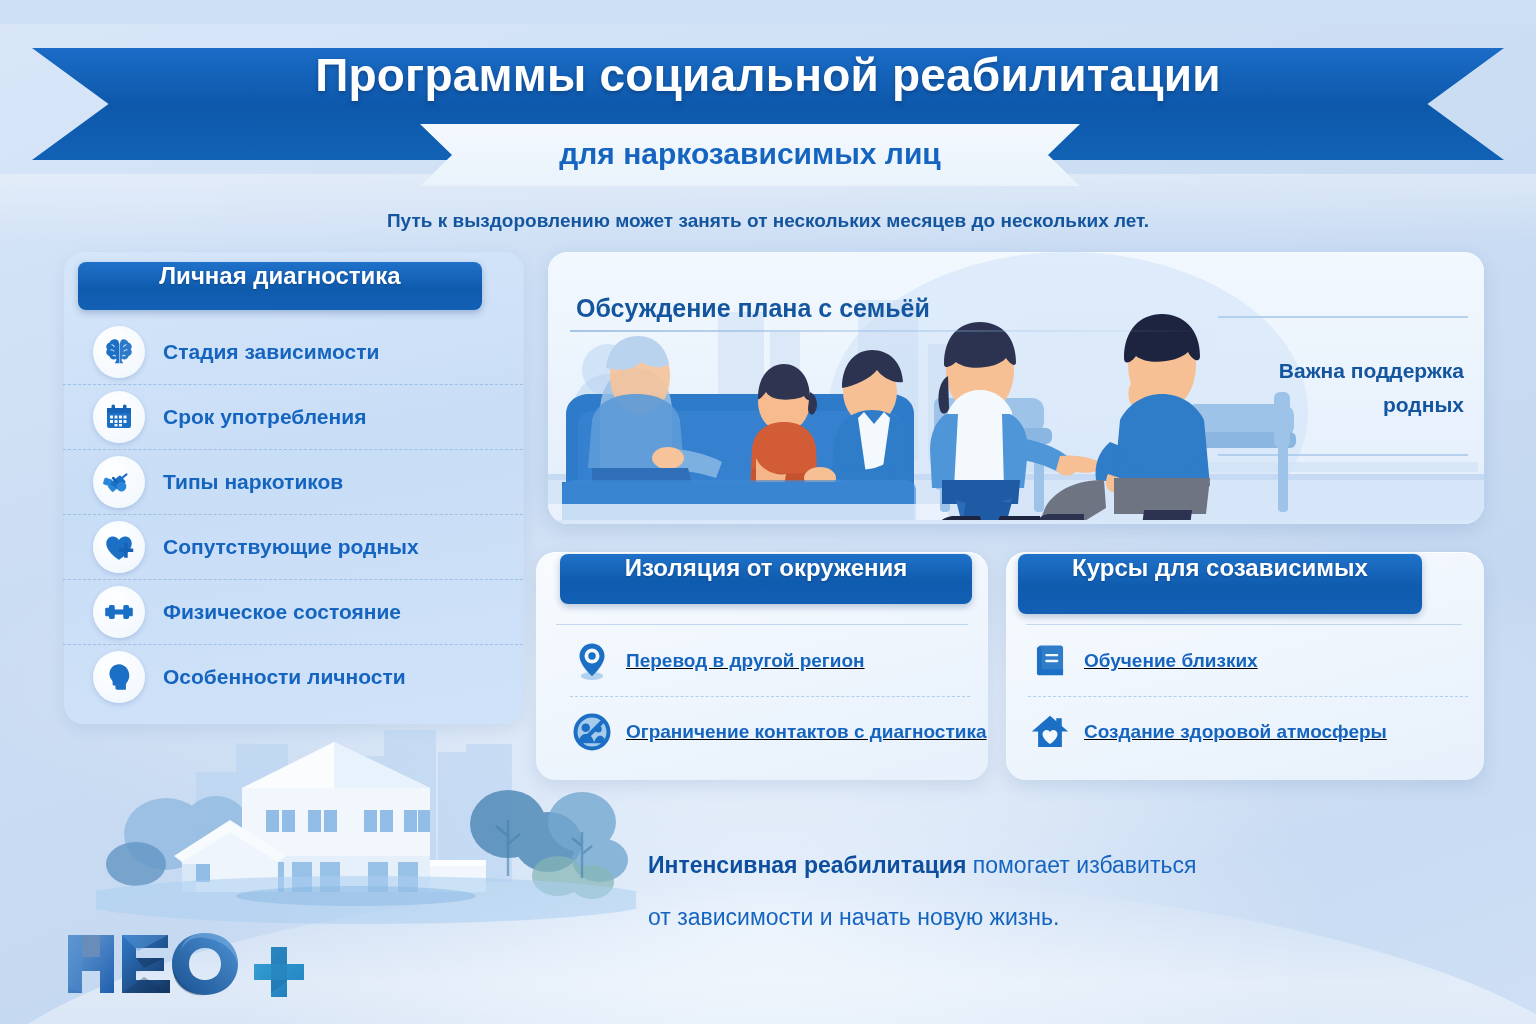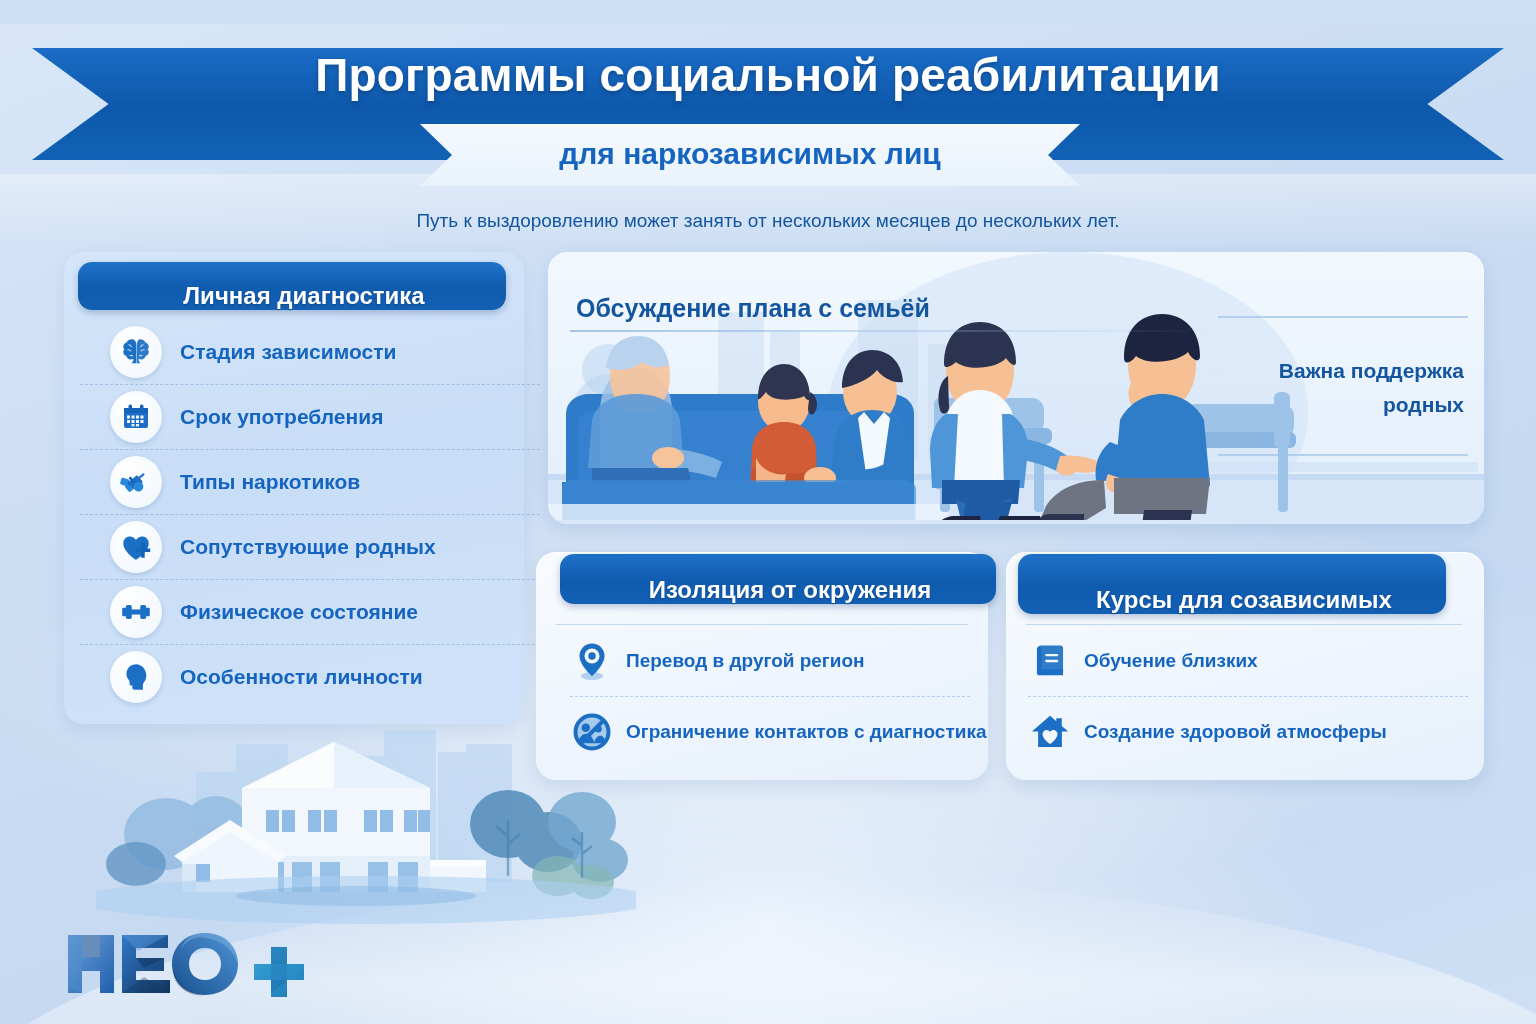--- a/index.html
+++ b/index.html
@@ -45,44 +45,44 @@
     background:linear-gradient(180deg,#f4f9fe 0%,#e9f2fb 100%);
     clip-path:polygon(0 0, 660px 0, 628px 31px, 660px 62px, 0 62px, 32px 31px);
     box-shadow:0 3px 7px rgba(20,60,120,.18);
   }
   .subtab-text{
     position:absolute;left:420px;top:113px;width:660px;text-align:center;
     color:#1565c0;font-size:30px;font-weight:bold;white-space:nowrap;
   }
   .lead{
     position:absolute;left:0;top:186px;width:1536px;text-align:center;
-    color:#14559f;font-size:19px;font-weight:normal;white-space:nowrap;
+    color:#14559f;font-size:19px;font-weight:bold;white-space:nowrap;
   }
 
   
   .card{
     position:absolute;border-radius:20px;
     background:linear-gradient(165deg,#f8fbfe 0%,#eef5fd 55%,#e7f0fb 100%);
     box-shadow:0 6px 18px rgba(40,85,150,.13), 0 1px 0 rgba(255,255,255,.9) inset;
   }
   .pill{
-    position:absolute;border-radius:14px;
+    position:absolute;border-radius:8px;
     background:linear-gradient(180deg,#1f72c9 0%,#0f5bae 55%,#135fb4 100%);
     box-shadow:0 3px 7px rgba(20,60,120,.28);
-    display:flex;align-items:flex-end;justify-content:center;padding-left:24px;
+    display:flex;align-items:flex-start;justify-content:center;
   }
   .pill span{color:#fff;font-size:24px;font-weight:bold;text-shadow:0 1px 2px rgba(10,40,85,.4);white-space:nowrap;}
 
   
   #left-panel{left:64px;top:228px;width:460px;height:472px;
     background:linear-gradient(170deg,#d5e6fa 0%,#c8ddf6 45%,#cfe2f9 100%);
     box-shadow:0 6px 16px rgba(40,85,150,.10);}
   #left-pill{left:78px;top:238px;width:404px;height:48px;}
 
-  .diag-list{position:absolute;left:80px;top:296px;width:460px;}
+  .diag-list{position:absolute;left:63px;top:296px;width:460px;}
   .diag-row{position:relative;height:64px;display:flex;align-items:center;}
   .diag-row+.diag-row{border-top:1px dashed rgba(120,165,215,.55);}
   .ico-circle{
     position:relative;margin-left:30px;flex:0 0 auto;
     width:52px;height:52px;border-radius:50%;
     background:radial-gradient(circle at 38% 32%,#ffffff 0%,#f4f9fe 70%,#e8f1fb 100%);
     box-shadow:0 2px 5px rgba(35,80,150,.18);
     display:flex;align-items:center;justify-content:center;
   }
   .diag-label{margin-left:18px;color:#1565c0;font-size:21px;font-weight:bold;white-space:nowrap;}
@@ -100,21 +100,21 @@
   #illus-note-rule-bot{position:absolute;left:1218px;top:430px;width:250px;height:2px;
     background:rgba(160,195,232,.7);z-index:6;}
   #scene{position:absolute;left:548px;top:228px;width:936px;height:272px;border-radius:20px;overflow:hidden;}
 
   
   #iso-card{left:536px;top:528px;width:452px;height:228px;}
   #iso-pill{left:560px;top:530px;width:412px;height:50px;}
   #dep-card{left:1006px;top:528px;width:478px;height:228px;}
   #dep-pill{left:1018px;top:530px;width:404px;height:60px;}
 
-  .mini-list{position:absolute;}
+  .mini-list{position:absolute;text-decoration:underline;}
   .mini-row{position:relative;height:70px;display:flex;align-items:center;}
   .mini-row+.mini-row{border-top:1px dashed rgba(140,180,225,.6);}
   .mini-ico{flex:0 0 auto;width:44px;height:44px;display:flex;align-items:center;justify-content:center;}
   .mini-label{margin-left:12px;color:#1565c0;font-size:19px;font-weight:bold;white-space:nowrap;}
   .rule-top{position:absolute;height:1px;background:rgba(150,190,228,.55);}
 
   
   #footer-text{position:absolute;left:648px;top:815px;width:760px;
     color:#1565c0;font-size:23px;line-height:52px;}
   #footer-text b{color:#0d4f9e;font-weight:bold;}
@@ -505,20 +505,24 @@
       <rect x="86" y="150" width="14" height="28" fill="#cfe2f5" opacity=".7"></rect>
 
       <rect x="334" y="150" width="56" height="28" fill="#f4f9fe"></rect>
       <rect x="334" y="146" width="56" height="6" fill="#ffffff"></rect>
 
       <ellipse cx="270" cy="186" rx="290" ry="24" fill="#a9cdf0" opacity=".55"></ellipse>
       <ellipse cx="260" cy="182" rx="120" ry="10" fill="#7fb1e0" opacity=".45"></ellipse>
     </g>
   </svg>
 
+  <div id="footer-text">
+    <div><b>Интенсивная реабилитация</b><span> помогает избавиться</span></div>
+    <div>от зависимости и начать новую жизнь.</div>
+  </div>
 
   <svg id="logo" viewBox="0 0 250 70" aria-hidden="true">
     <defs>
       <linearGradient id="lg1" x1="0" y1="0" x2="1" y2="1">
         <stop offset="0" stop-color="#6d9fd6"></stop>
           <stop offset="1" stop-color="#1f5fae"></stop>
       </linearGradient>
       <linearGradient id="lg2" x1="0" y1="0" x2="1" y2="1">
         <stop offset="0" stop-color="#2f79c8"></stop>
           <stop offset="1" stop-color="#14345f"></stop>

